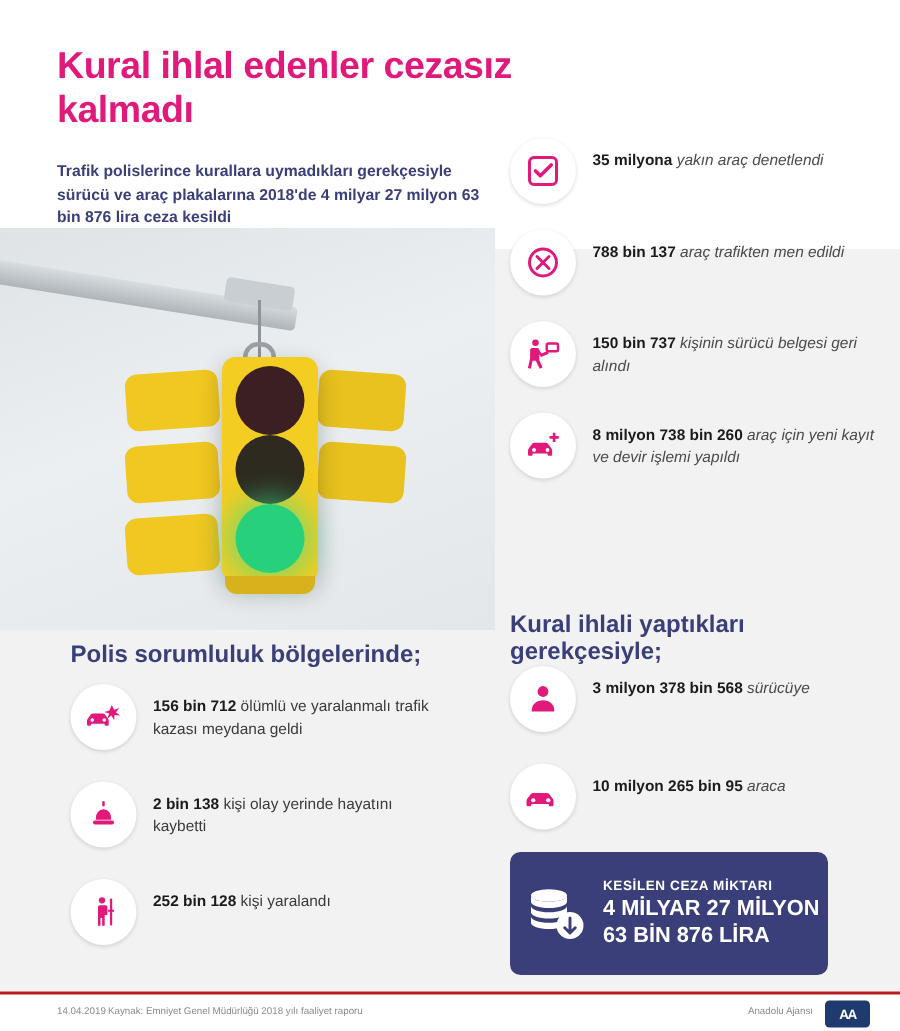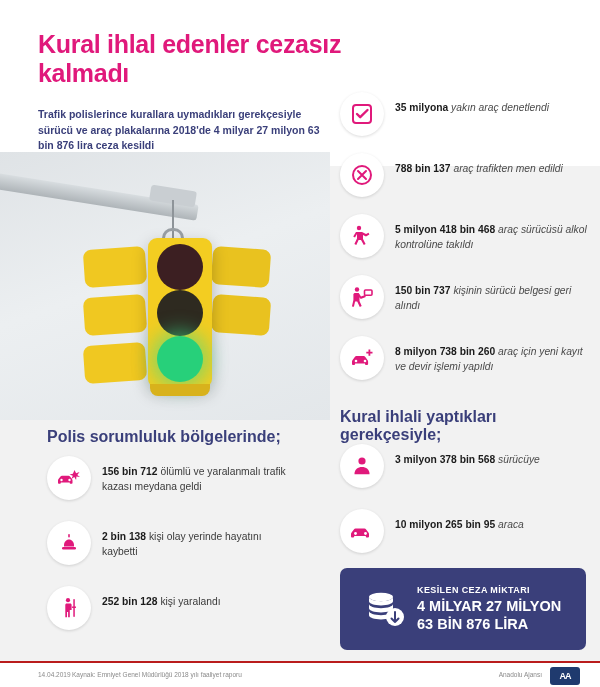--- a/index.html
+++ b/index.html
@@ -95,23 +95,23 @@
   .sec-head.left { left: 47px; top: 428px; }
   .sec-head.right { left: 340px; top: 408px; }
 
   
   .bottom-left { position: absolute; left: 47px; top: 456px; width: 250px; }
   .bottom-right { position: absolute; left: 340px; top: 444px; width: 250px; }
   .bottom-left .stat-row, .bottom-right .stat-row { margin-bottom: 21px; }
 
   
   .penalty {
-    position: absolute; left: 340px; top: 568px; width: 246px; height: 82px;
+    position: absolute; left: 340px; top: 568px; width: 212px; height: 82px;
     background: #3a3f7a; border-radius: 7px;
-    display: flex; align-items: center; padding-left: 15px;
+    display: flex; align-items: center;
   }
   .penalty .coin-wrap {
     flex: 0 0 auto; width: 62px; display:flex; align-items:center; justify-content:center;
   }
   .penalty-label {
     color: #ffffff; font-size: 9px; font-weight: bold; letter-spacing: .4px;
     margin-bottom: 3px;
   }
   .penalty-amount {
     color: #ffffff; font-size: 14.5px; font-weight: bold; line-height: 1.2;
@@ -181,32 +181,20 @@
           <circle cx="12" cy="12" r="9"></circle>
           <path d="M8 8l8 8M16 8l-8 8" stroke-linecap="round"></path>
         </svg>
       </div>
       <div class="stat-text">
         <b>788 bin 137</b>
         <i>araç trafikten men edildi</i>
       </div>
     </div>
 
-    <div class="stat-row">
-      <div class="circle">
-        <svg width="24" height="24" viewBox="0 0 24 24" fill="#e0197b">
-          <circle cx="9" cy="4" r="2.2"></circle>
-          <path d="M6 8h6l4 2 2.5-1.2.9 1.8-3.4 1.9-3-1.4V15l2.6 5-1.8 1-2.8-5H8.6l-2.3 5-1.9-.9 2.6-5.6V10l-2 3.4-1.8-1L6 8z"></path>
-        </svg>
-      </div>
-      <div class="stat-text">
-        <b>5 milyon 418 bin 468</b>
-        <i>araç sürücüsü alkol kontrolüne takıldı</i>
-      </div>
-    </div>
 
     <div class="stat-row">
       <div class="circle">
         <svg width="24" height="24" viewBox="0 0 24 24" fill="#e0197b">
           <circle cx="7" cy="4.5" r="2.2"></circle>
           <path d="M4.5 8h4.2l2.3 3.6 4-1.6.8 1.9-5.1 2.1-1.2-1.7V16l2.2 5-1.9.9-2.6-5.4H5.1l-1.2 5.3-2-.4L3.4 15V9z"></path>
           <rect x="14.5" y="5" width="7.5" height="5.2" rx="1" fill="none" stroke="#e0197b" stroke-width="1.6"></rect>
         </svg>
       </div>
       <div class="stat-text">

